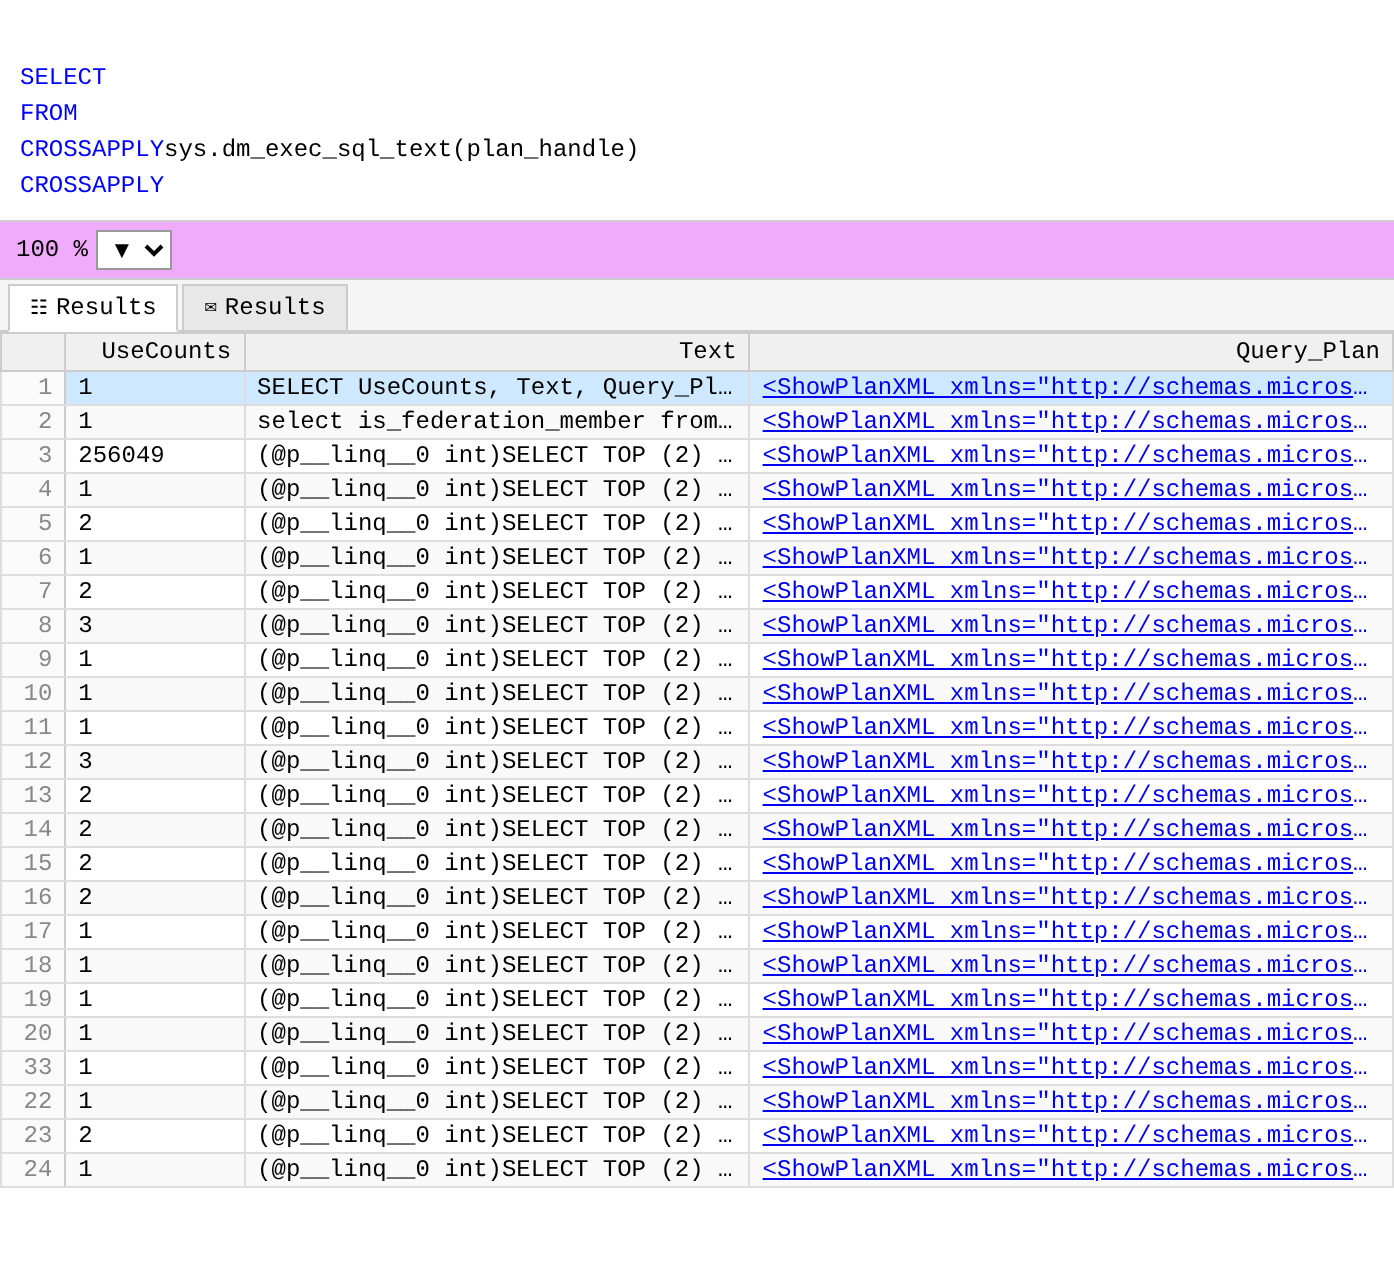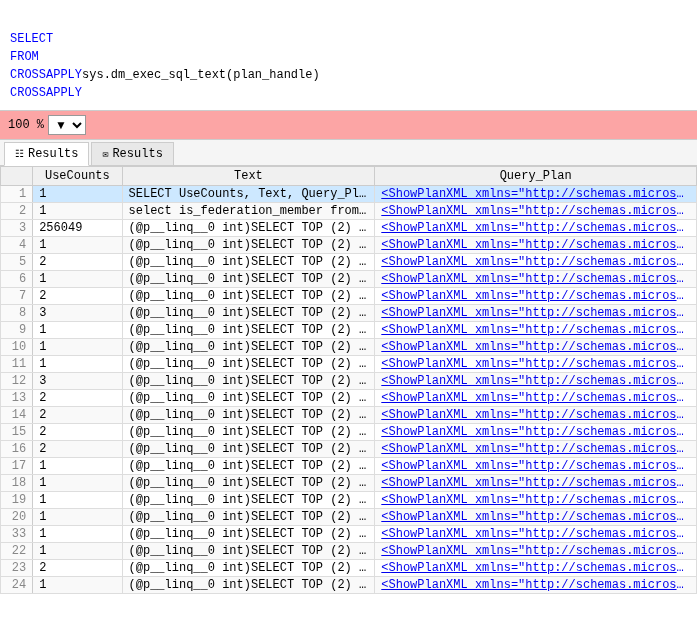--- a/index.html
+++ b/index.html
@@ -14,21 +14,21 @@
     }
     .code-line { display: flex; }
     .code-keyword { color: #00f; }
     .code-text { color: #000; }
 
     .zoom-bar {
       display: flex;
       align-items: center;
       padding: 4px 8px;
       border-bottom: 1px solid #ccc;
-      background: #fca5a5;
+      background: #f0abfc;
       gap: 4px;
     }
     .zoom-label { font-size: 12px; }
     .zoom-dropdown {
       font-size: 12px;
       padding: 1px 2px;
       border: 1px solid #999;
       background: #fff;
     }
 
@@ -65,21 +65,21 @@
       border-collapse: collapse;
       width: 100%;
       font-size: 12px;
     }
     thead tr {
       background: #f0f0f0;
     }
     th {
       border: 1px solid #ccc;
       padding: 2px 6px;
-      text-align: center;
+      text-align: right;
       font-weight: normal;
       white-space: nowrap;
       position: sticky;
       top: 0;
       background: #f0f0f0;
       z-index: 1;
     }
     td {
       border: 1px solid #ddd;
       padding: 1px 6px;

